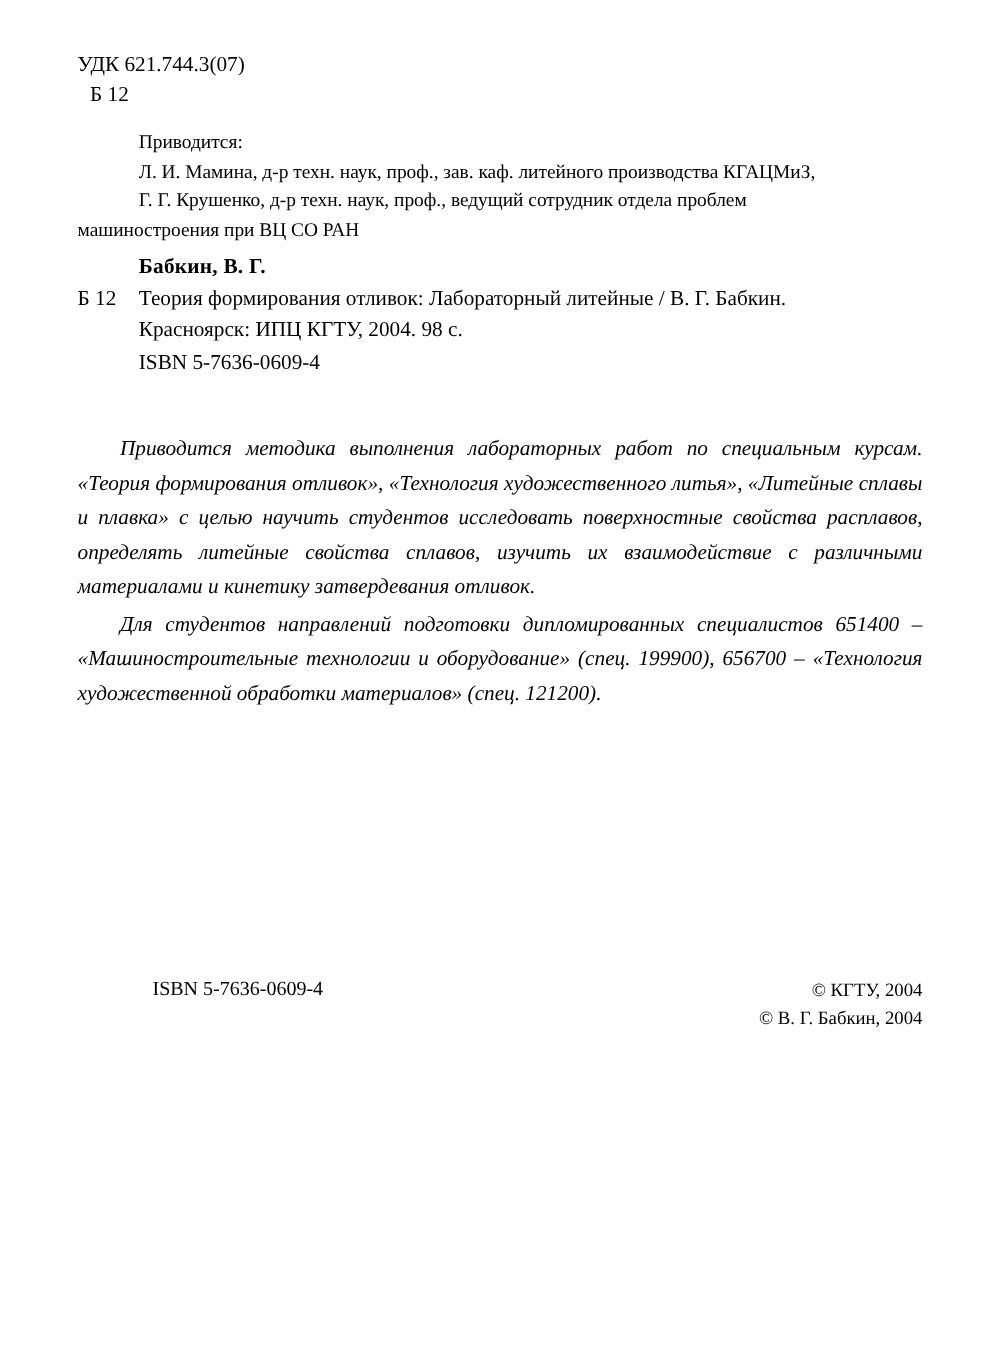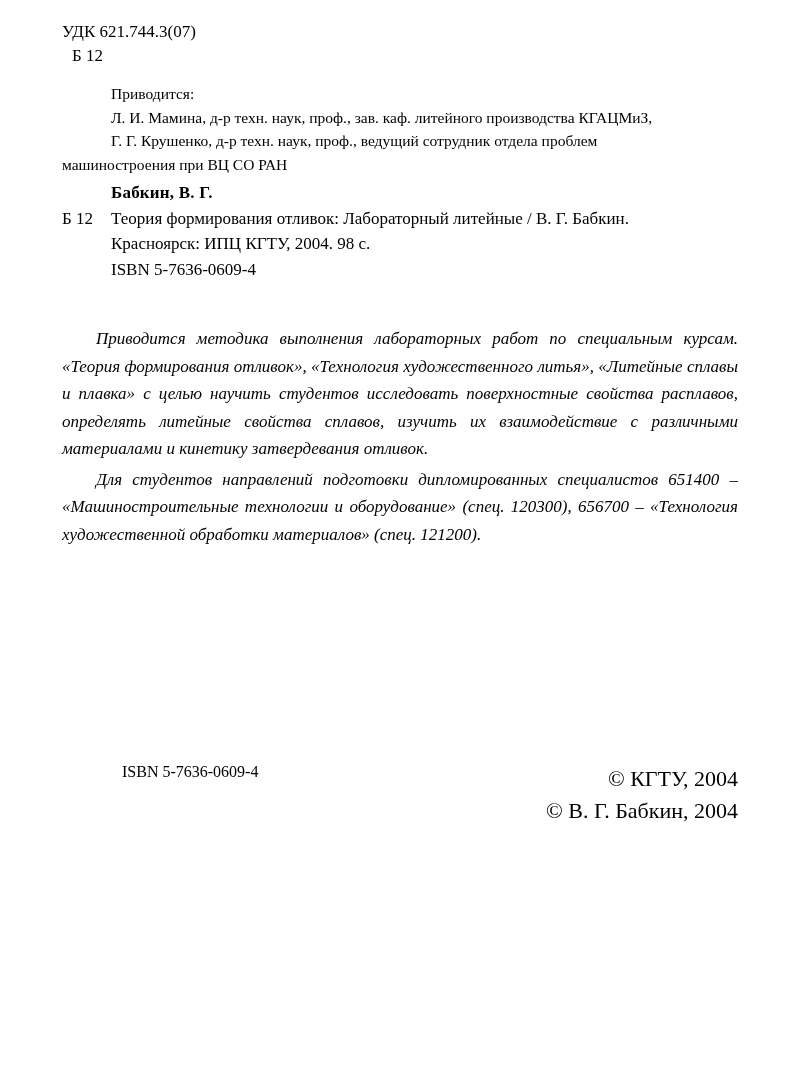--- a/index.html
+++ b/index.html
@@ -12,20 +12,21 @@
     background: #ffffff;
     font-family: "Liberation Serif", serif;
     color: #000000;
     position: relative;
     overflow: hidden;
   }
   .page {
     position: absolute;
     inset: 0;
     padding: 0;
+    margin-top: 20px;
   }
 
   
   .udk-block {
     position: absolute;
     left: 62px;
     top: 20px;
     font-size: 17px;
     line-height: 1.42;
   }
@@ -104,21 +105,21 @@
     position: absolute;
     left: 122px;
     top: 763px;
     font-size: 16px;
   }
   .footer-copy {
     position: absolute;
     right: 62px;
     top: 763px;
     text-align: right;
-    font-size: 22px;
+    font-size: 15px;
     line-height: 1.45;
   }
 </style>
 </head>
 <body>
 
 <div class="page">
 
   <div class="udk-block">
     <div class="udk-line">УДК 621.744.3(07)</div>
@@ -137,21 +138,21 @@
     <div class="title-row">
       <div class="shelf">Б 12</div>
       <div class="title-text">Теория формирования отливок: Лабораторный литейные / В. Г. Бабкин.</div>
     </div>
     <div class="imprint">Красноярск: ИПЦ КГТУ, 2004. 98 с.</div>
     <div class="isbn">ISBN 5-7636-0609-4</div>
   </div>
 
   <div class="annotation">
     <p>Приводится методика выполнения лабораторных работ по специальным курсам. «Теория формирования отливок», «Технология художественного литья», «Литейные сплавы и плавка» с целью научить студентов исследовать поверхностные свойства расплавов, определять литейные свойства сплавов, изучить их взаимодействие с различными материалами и кинетику затвердевания отливок.</p>
-    <p>Для студентов направлений подготовки дипломированных специалистов 651400 – «Машиностроительные технологии и оборудование» (спец. 120300), 656700 – «Технология художественной обработки материалов» (спец. 121200).</p>
+    <p>Для студентов направлений подготовки дипломированных специалистов 651400 – «Машиностроительные технологии и оборудование» (спец. 199900), 656700 – «Технология художественной обработки материалов» (спец. 121200).</p>
   </div>
 
   <div class="footer-isbn">ISBN 5-7636-0609-4</div>
 
   <div class="footer-copy">
     <div>© КГТУ, 2004</div>
     <div>© В. Г. Бабкин, 2004</div>
   </div>
 
 </div>

